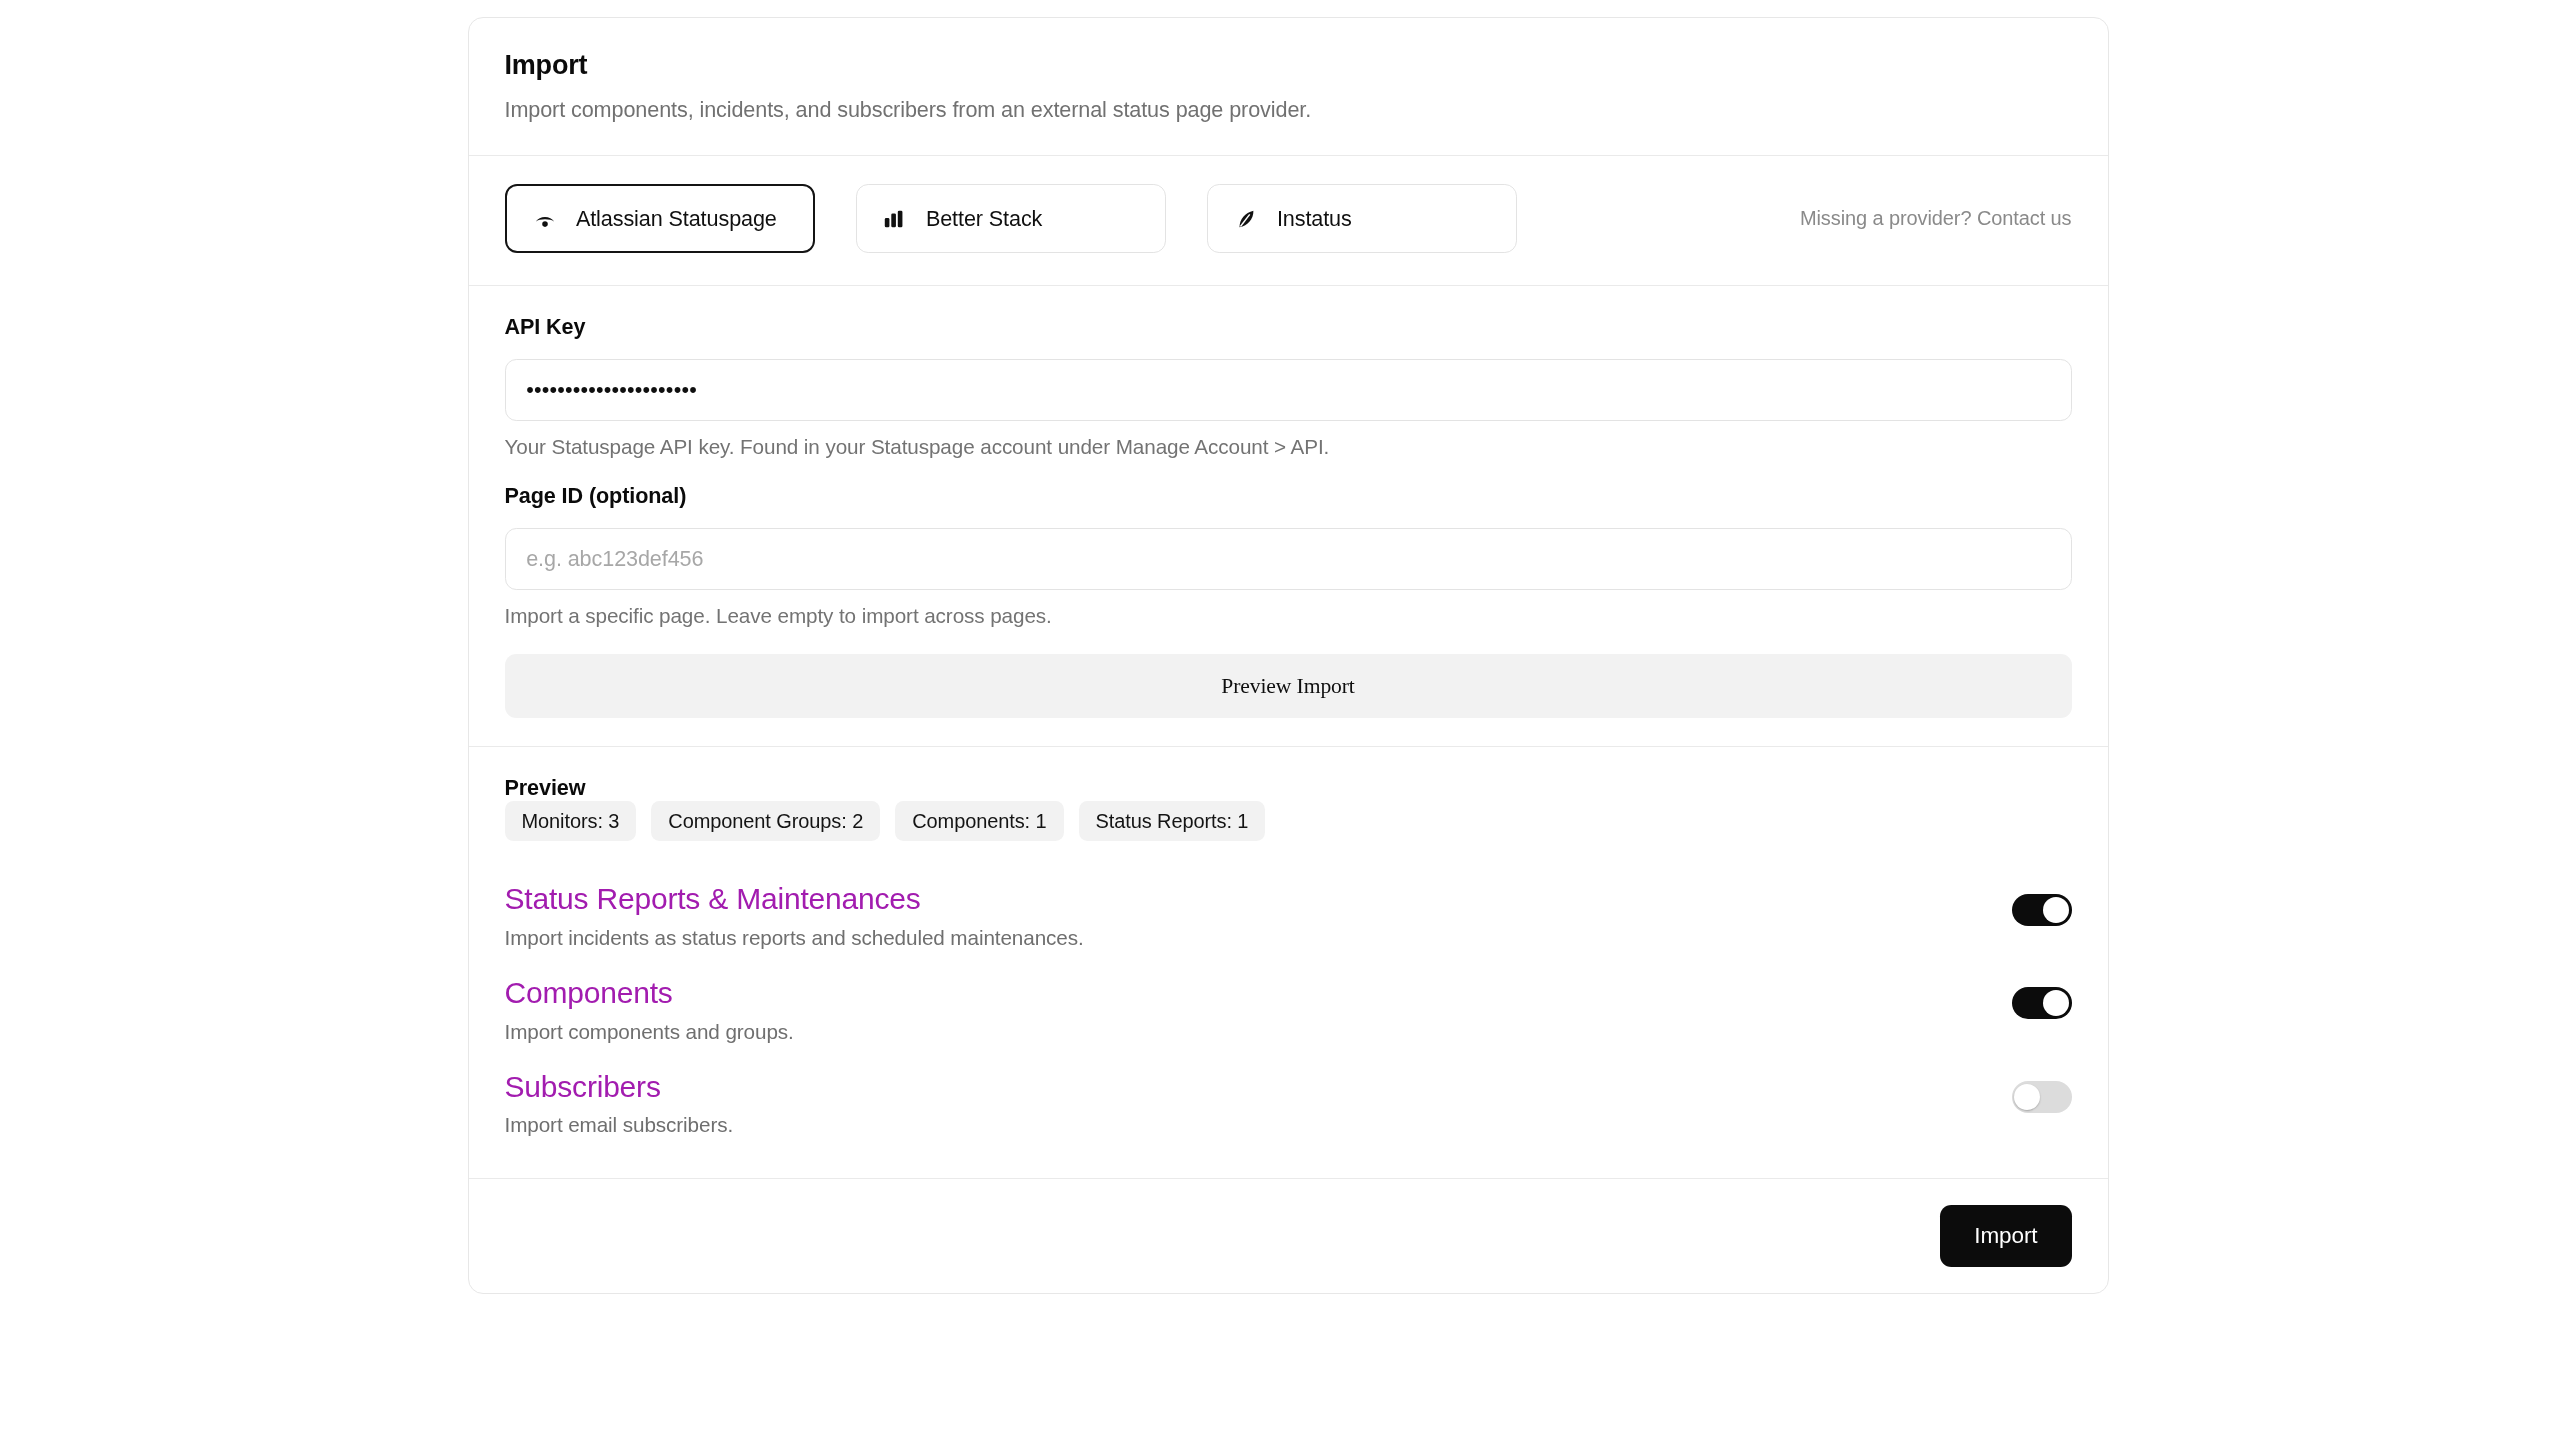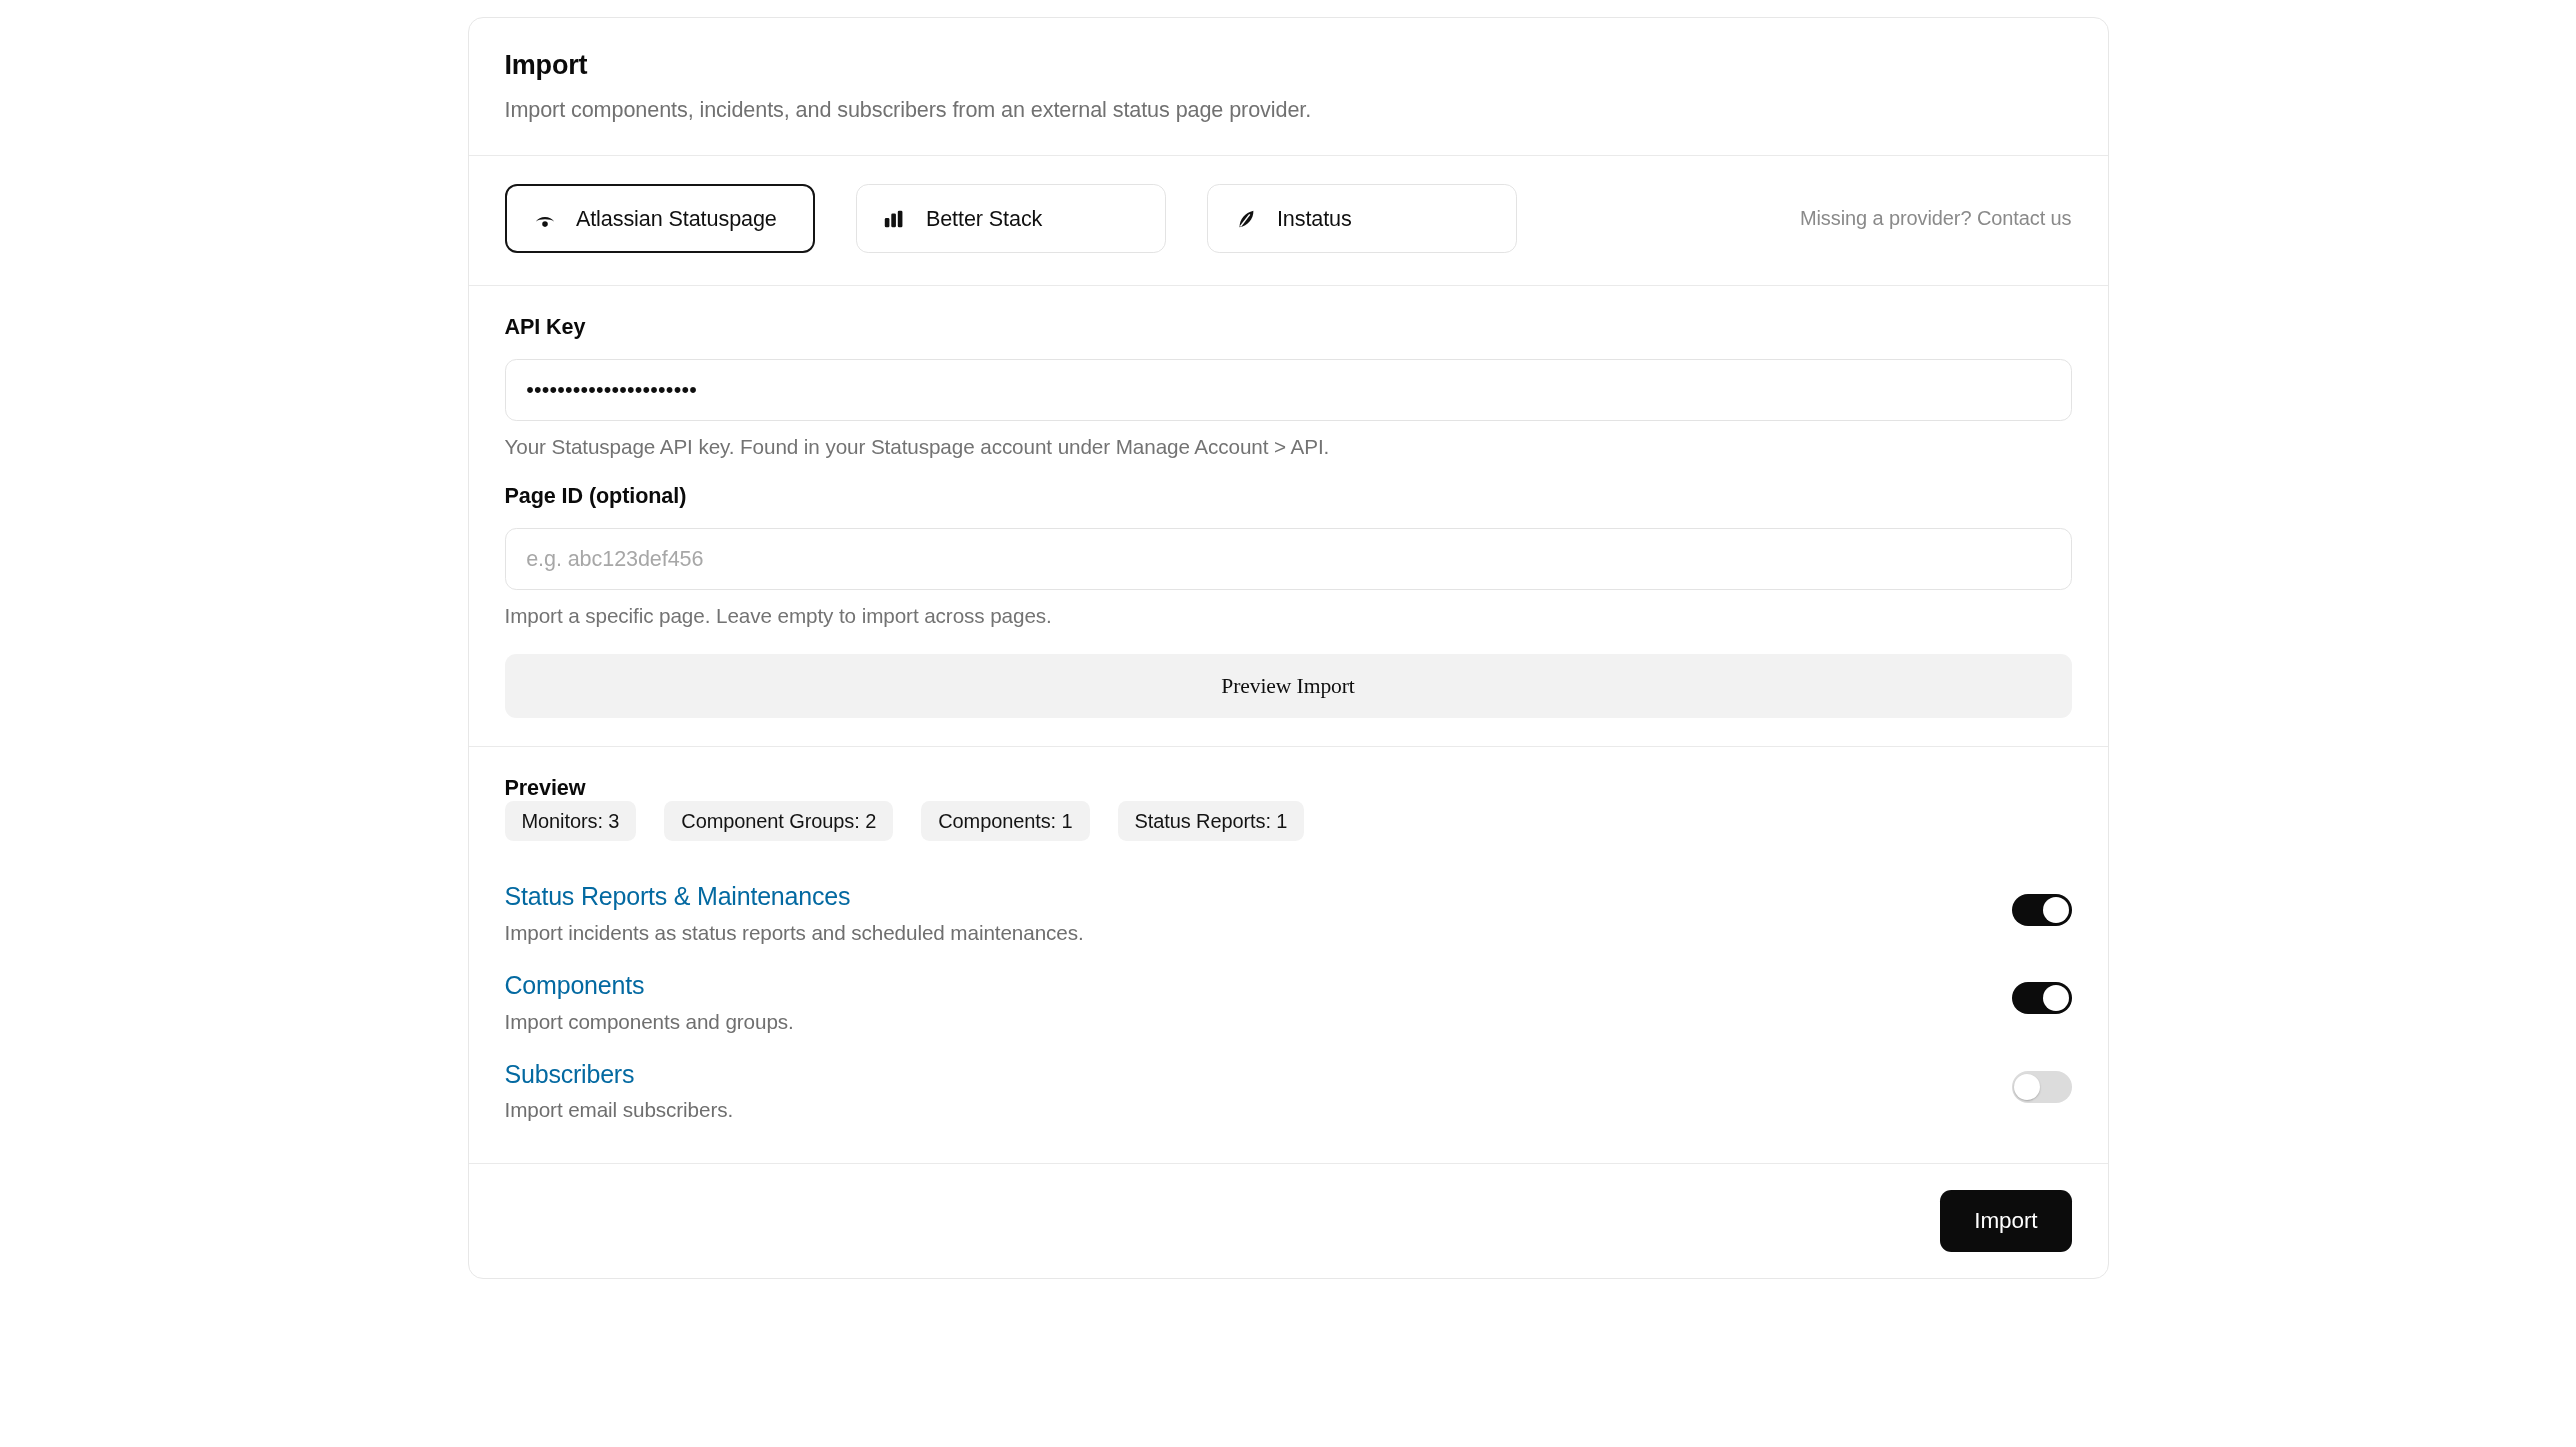--- a/index.html
+++ b/index.html
@@ -147,42 +147,42 @@
     padding: 28px 36px 26px 36px;
     border-bottom: 1.7px solid #eaeaea;
   }
   .preview-title {
     font-size: 21.6px;
     font-weight: bold;
     letter-spacing: -0.1px;
   }
   .chips {
     display: flex;
-    gap: 28px;
+    gap: 15px;
     margin-bottom: 30px;
     align-items: center;
   }
   .chip {
     background: #f2f2f2;
     border-radius: 8.4px;
     padding: 8.4px 17px;
     font-size: 20px;
     color: #141414;
     letter-spacing: -0.1px;
     white-space: nowrap;
   }
   .toggle-row {
     display: flex;
     align-items: flex-start;
     padding: 11.3px 0 15px 0;
   }
   .toggle-text { flex: 1; }
   .toggle-name {
-    font-size: 25px;
-    color: #0369a1;
+    font-size: 30px;
+    color: #a21caf;
     margin-bottom: 9.4px;
     letter-spacing: -0.2px;
   }
   .toggle-desc {
     font-size: 20.7px;
     color: #6f6f6f;
     letter-spacing: -0.1px;
   }
   .switch {
     width: 60px;

